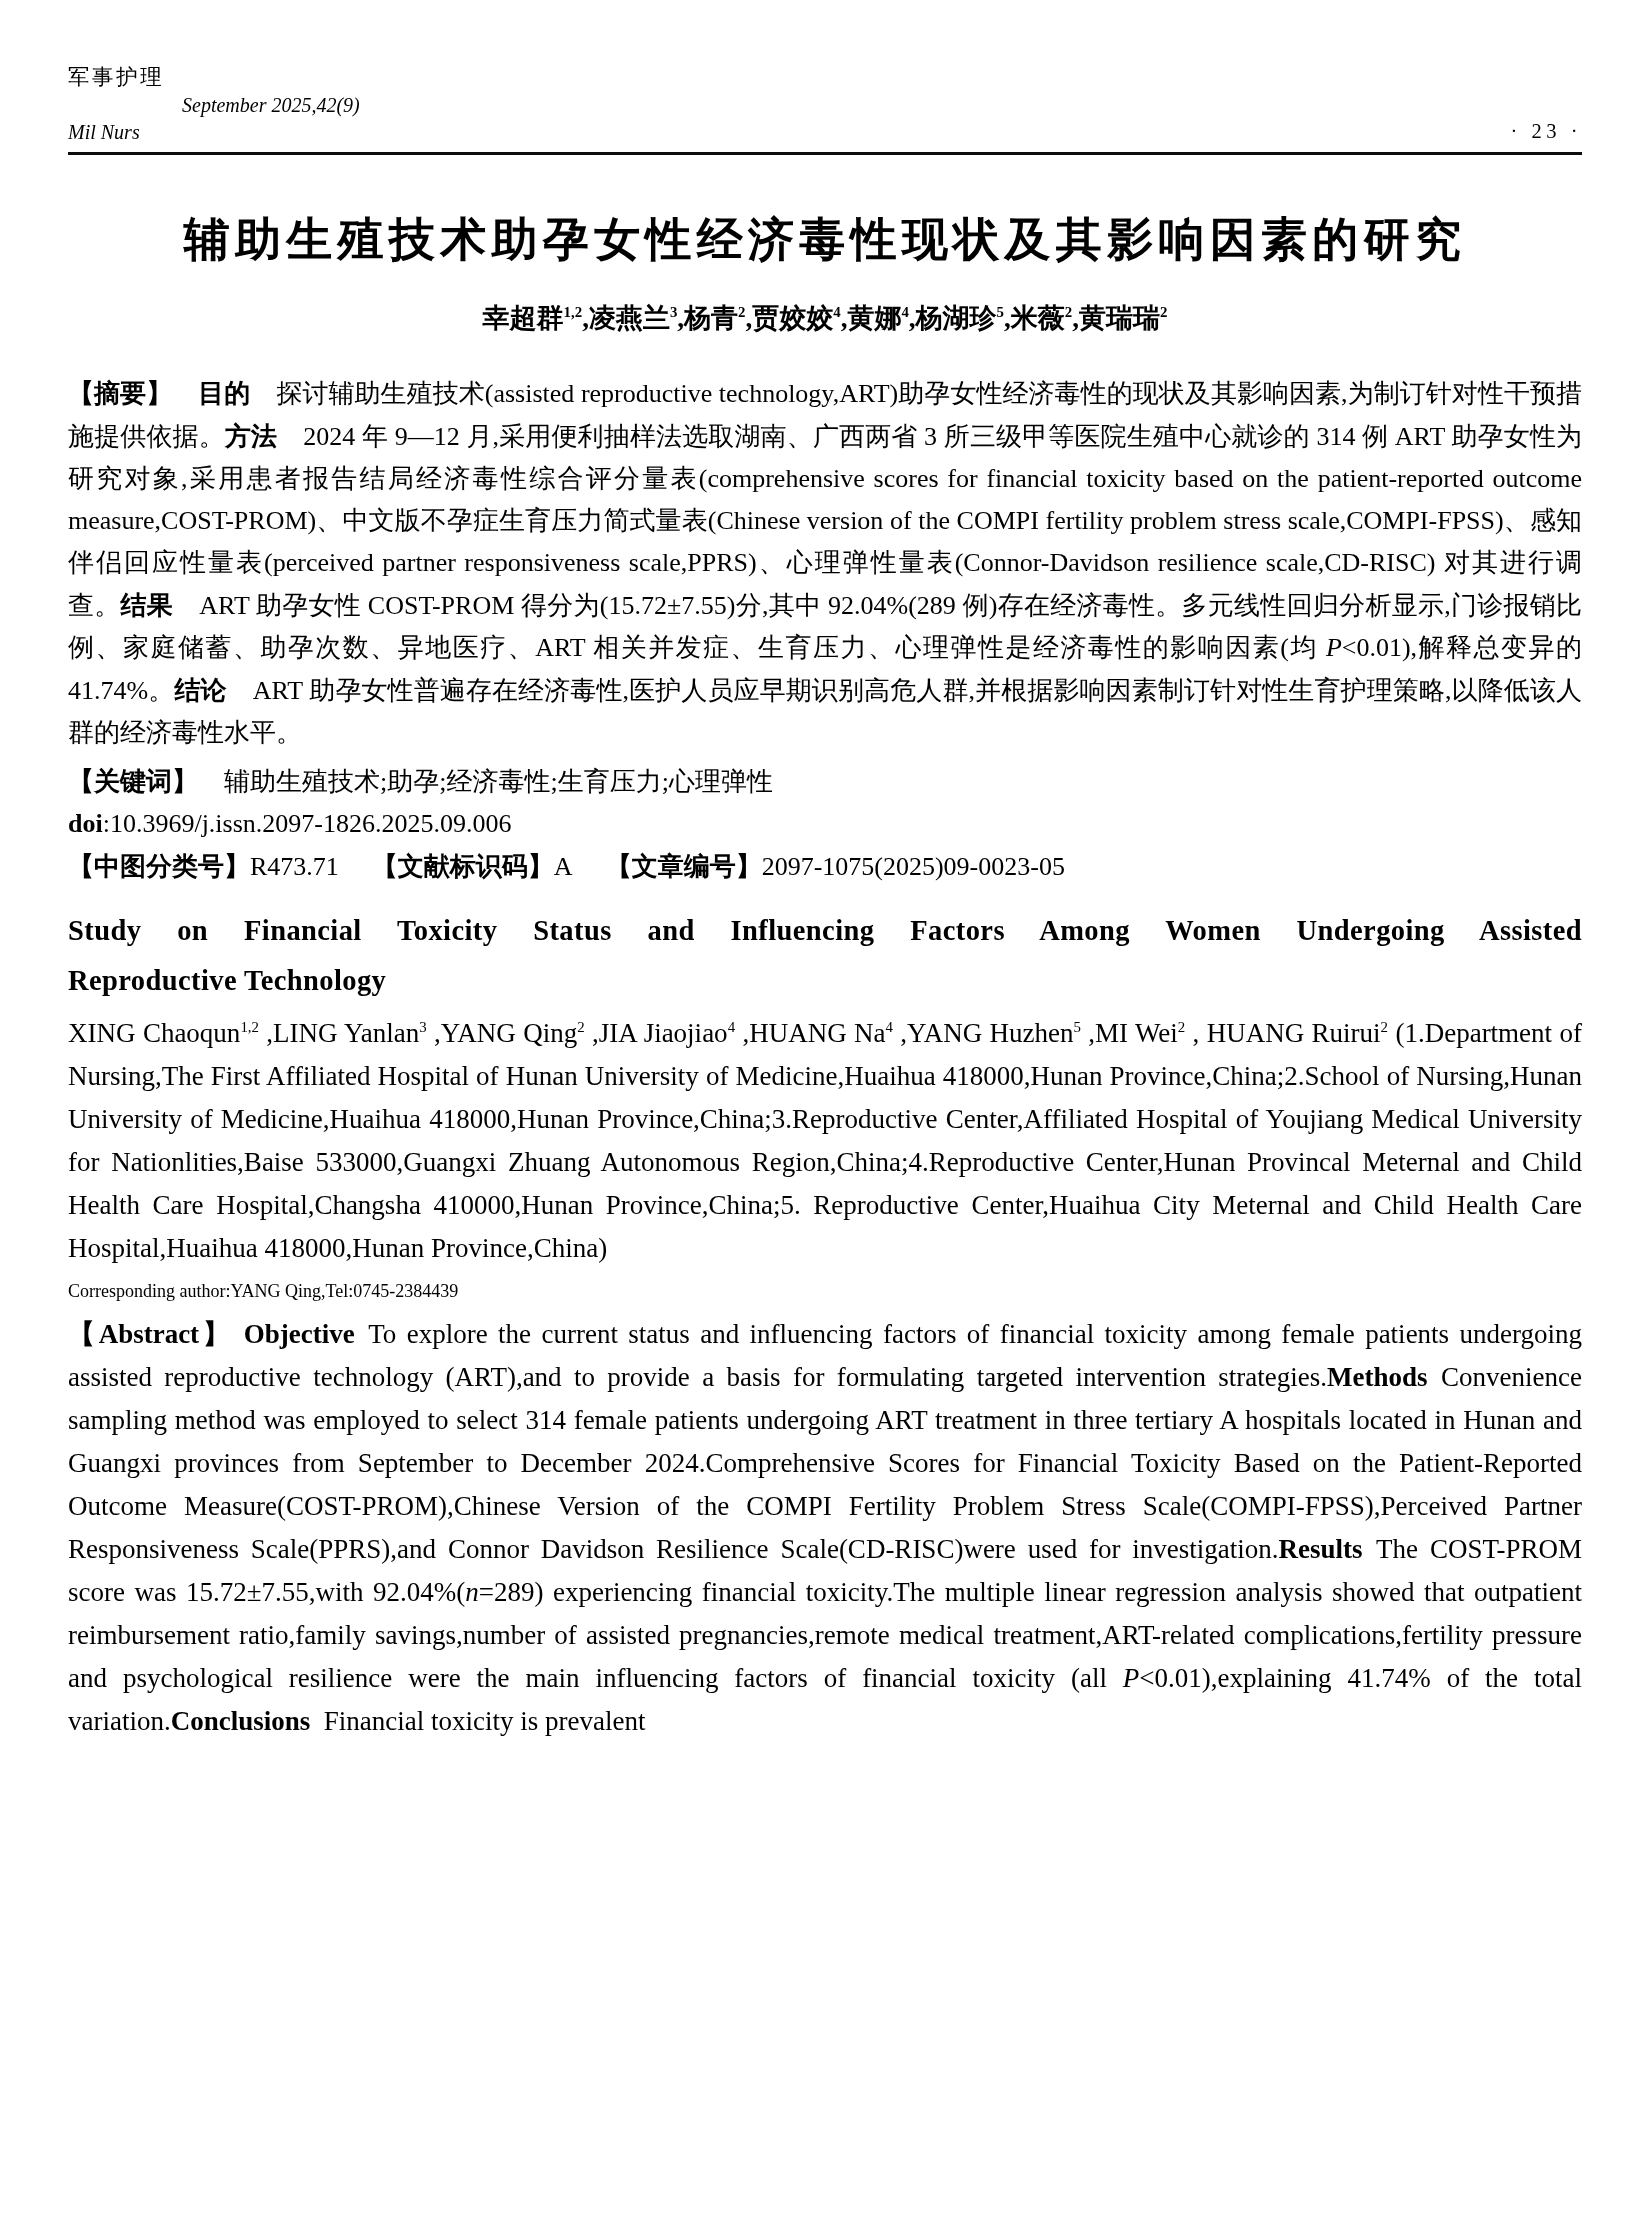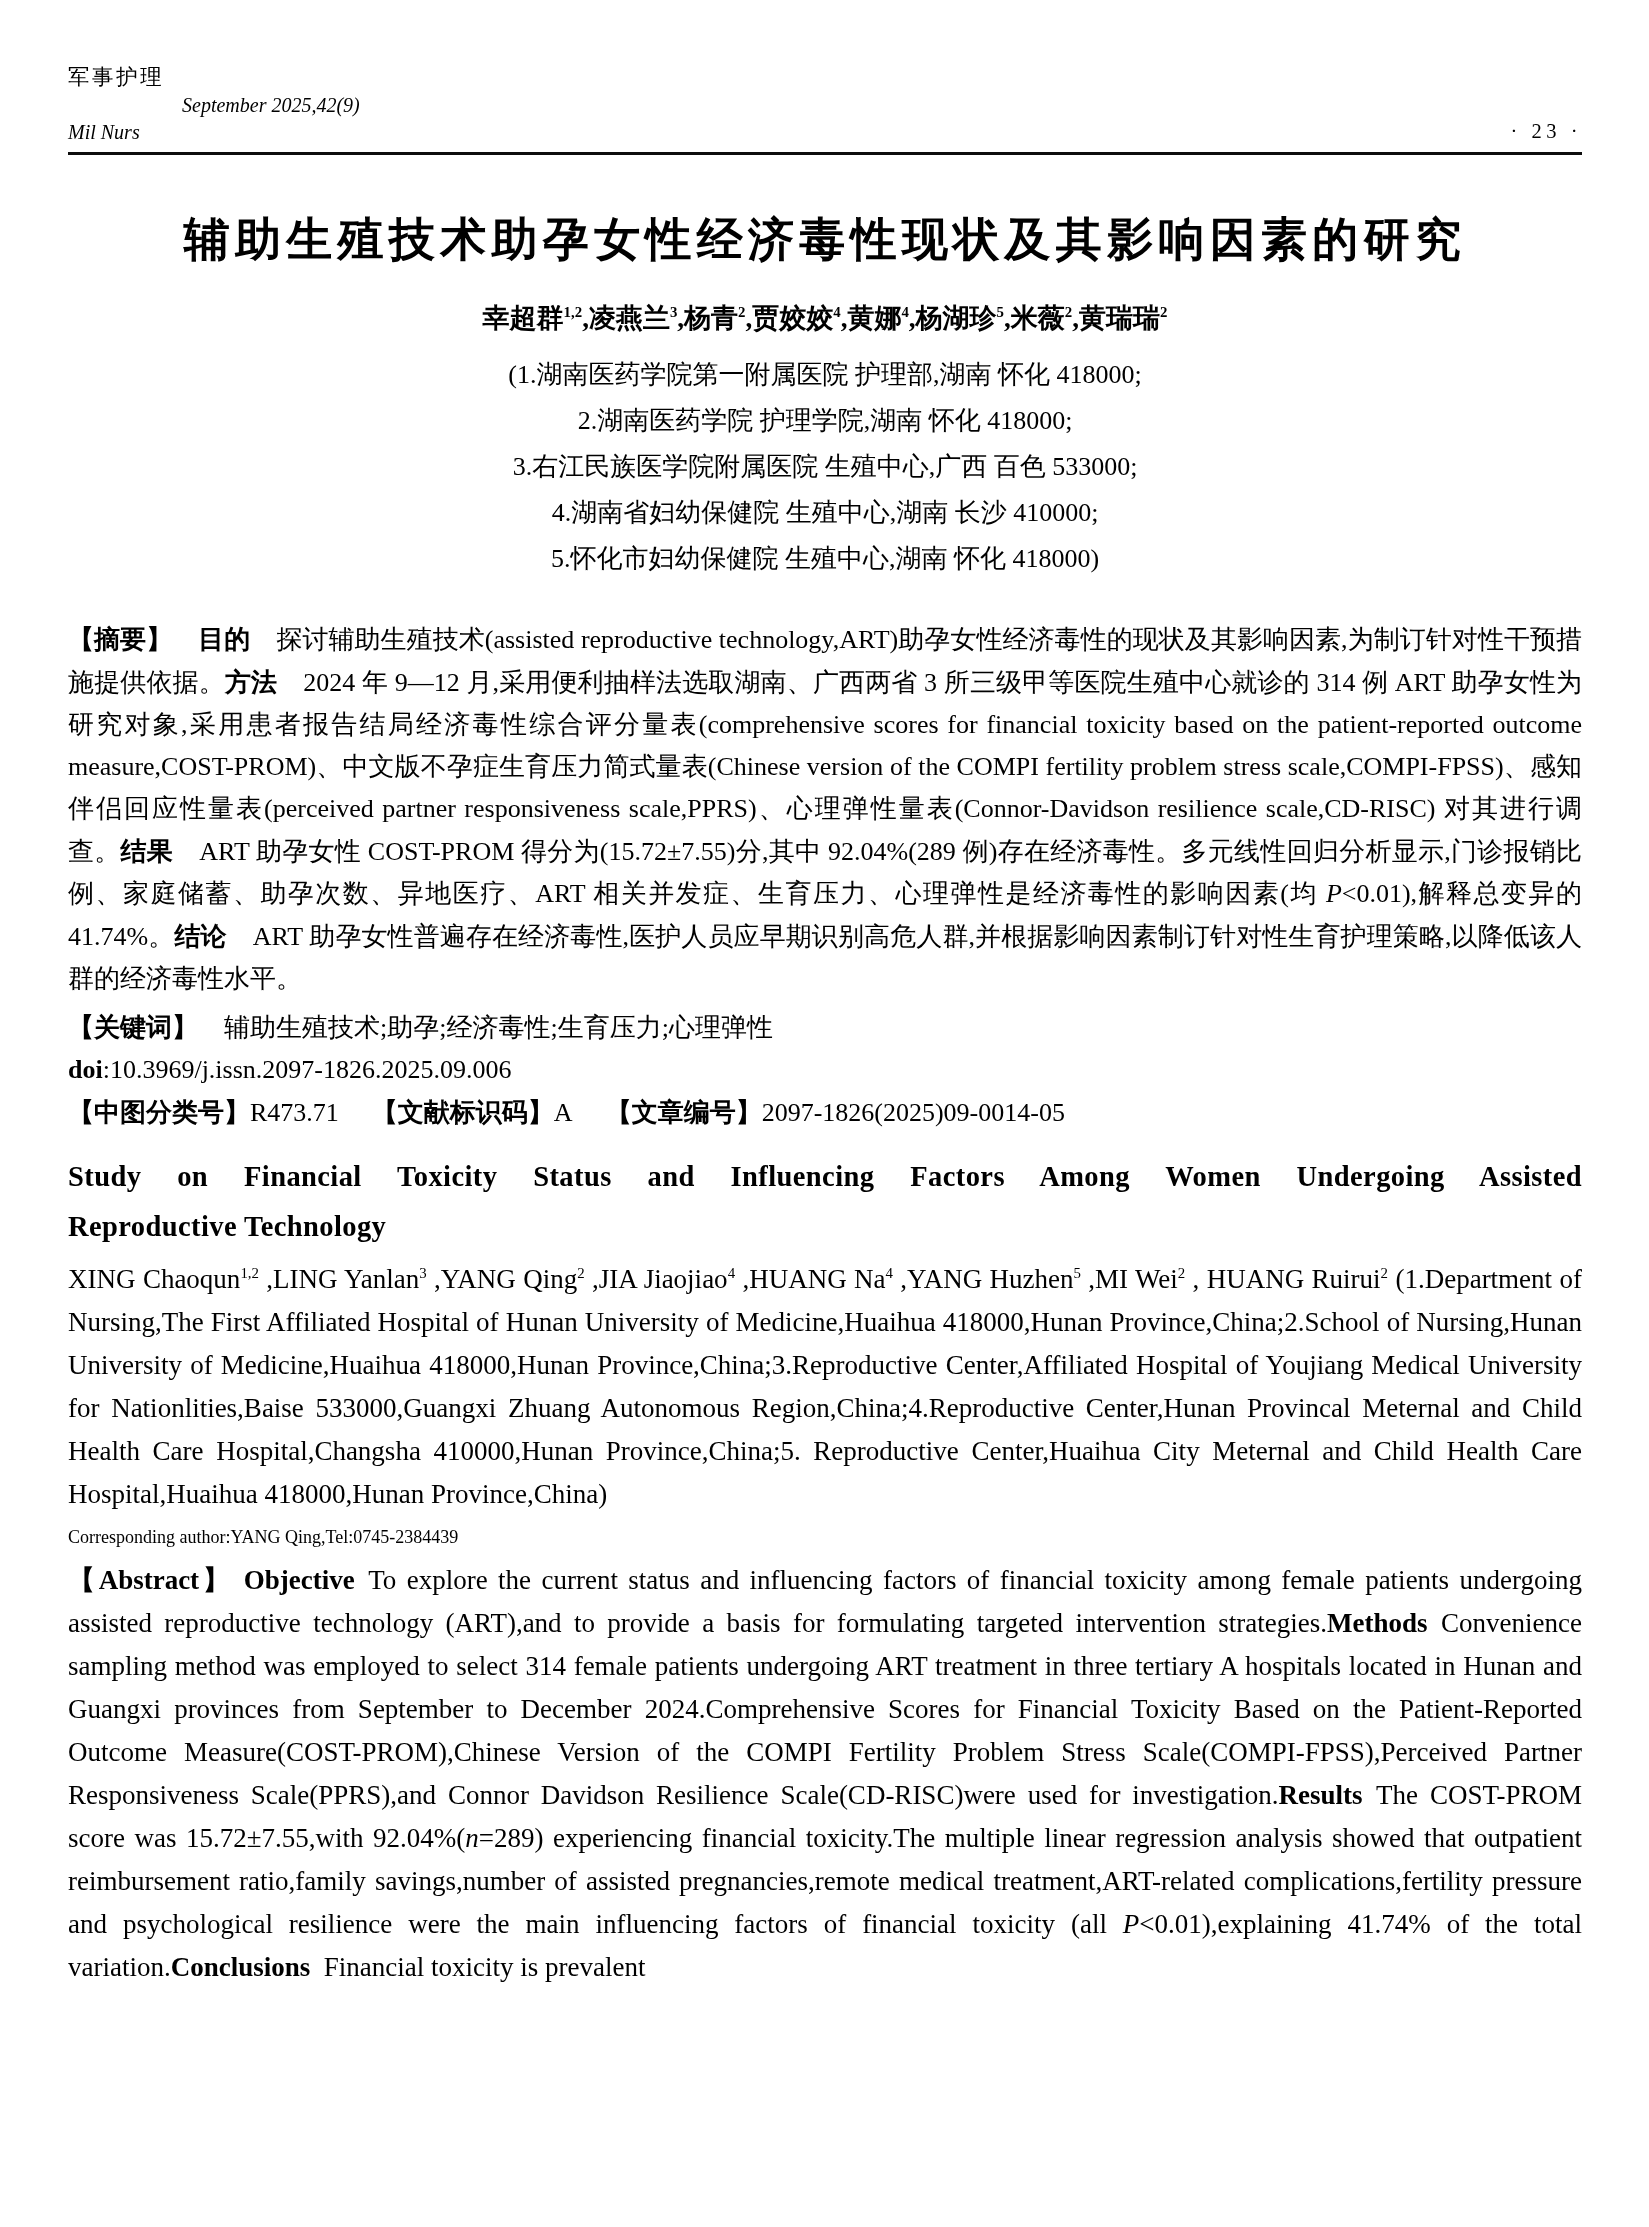--- a/index.html
+++ b/index.html
@@ -74,36 +74,29 @@
         <div class="jen">Mil Nurs</div>
       </div>
       <div class="pageno">· 23 ·</div>
     </header>
     <div class="rule"></div>
 
     <h1 class="title-cn">辅助生殖技术助孕女性经济毒性现状及其影响因素的研究</h1>
 
     <p class="authors-cn"><span>幸超群</span><sup>1,2</sup><span>,</span><span>凌燕兰</span><sup>3</sup><span>,</span><span>杨青</span><sup>2</sup><span>,</span><span>贾姣姣</span><sup>4</sup><span>,</span><span>黄娜</span><sup>4</sup><span>,</span><span>杨湖珍</span><sup>5</sup><span>,</span><span>米薇</span><sup>2</sup><span>,</span><span>黄瑞瑞</span><sup>2</sup></p>
 
-    <div class="affil-cn">
-      <div>(1.湖南医药学院第一附属医院 护理部,湖南 怀化 418000;</div>
-      <div>2.湖南医药学院 护理学院,湖南 怀化 418000;</div>
-      <div>3.右江民族医学院附属医院 生殖中心,广西 百色 533000;</div>
-      <div>4.湖南省妇幼保健院 生殖中心,湖南 长沙 410000;</div>
-      <div>5.怀化市妇幼保健院 生殖中心,湖南 怀化 418000)</div>
-    </div>
 
     <p class="abs-cn"><span class="b sans">【摘要】</span><span>　</span><span class="b sans">目的</span><span>　探讨辅助生殖技术(assisted reproductive technology,ART)助孕女性经济毒性的现状及其影响因素,为制订针对性干预措施提供依据。</span><span class="b sans">方法</span><span>　2024 年 9—12 月,采用便利抽样法选取湖南、广西两省 3 所三级甲等医院生殖中心就诊的 314 例 ART 助孕女性为研究对象,采用患者报告结局经济毒性综合评分量表(comprehensive scores for financial toxicity based on the patient-reported outcome measure,COST-PROM)、中文版不孕症生育压力简式量表(Chinese version of the COMPI fertility problem stress scale,COMPI-FPSS)、感知伴侣回应性量表(perceived partner responsiveness scale,PPRS)、心理弹性量表(Connor-Davidson resilience scale,CD-RISC) 对其进行调查。</span><span class="b sans">结果</span><span>　ART 助孕女性 COST-PROM 得分为(15.72±7.55)分,其中 92.04%(289 例)存在经济毒性。多元线性回归分析显示,门诊报销比例、家庭储蓄、助孕次数、异地医疗、ART 相关并发症、生育压力、心理弹性是经济毒性的影响因素(均 </span><span class="i">P</span><span>&lt;0.01),解释总变异的 41.74%。</span><span class="b sans">结论</span><span>　ART 助孕女性普遍存在经济毒性,医护人员应早期识别高危人群,并根据影响因素制订针对性生育护理策略,以降低该人群的经济毒性水平。</span></p>
 
     <p class="kw"><span class="b sans">【关键词】</span><span>　辅助生殖技术;助孕;经济毒性;生育压力;心理弹性</span></p>
 
     <p class="doi"><span class="b">doi</span><span>:10.3969/j.issn.2097-1826.2025.09.006</span></p>
 
     <p class="clc">
-      <span class="b sans">【中图分类号】</span><span class="val">R473.71</span><span class="b sans">【文献标识码】</span><span class="val">A</span><span class="b sans">【文章编号】</span><span class="val">2097-1826(2025)09-0014-05</span>
+      <span class="b sans">【中图分类号】</span><span class="val">R473.71</span><span class="b sans">【文献标识码】</span><span class="val">A</span><span class="b sans">【文章编号】</span><span class="val">2097-1075(2025)09-0023-05</span>
     </p>
 
     <div class="title-en">
       <div class="l1">Study on Financial Toxicity Status and Influencing Factors Among Women Undergoing Assisted</div>
       <div class="l2">Reproductive Technology</div>
     </div>
 
     <p class="auth-en"><span>XING Chaoqun</span><sup>1,2</sup><span> ,LING Yanlan</span><sup>3</sup><span> ,YANG Qing</span><sup>2</sup><span> ,JIA Jiaojiao</span><sup>4</sup><span> ,HUANG Na</span><sup>4</sup><span> ,YANG Huzhen</span><sup>5</sup><span> ,MI Wei</span><sup>2</sup><span> , HUANG Ruirui</span><sup>2</sup><span> (1.Department of Nursing,The First Affiliated Hospital of Hunan University of Medicine,Huaihua 418000,Hunan Province,China;2.School of Nursing,Hunan University of Medicine,Huaihua 418000,Hunan Province,China;3.Reproductive Center,Affiliated Hospital of Youjiang Medical University for Nationlities,Baise 533000,Guangxi Zhuang Autonomous Region,China;4.Reproductive Center,Hunan Provincal Meternal and Child Health Care Hospital,Changsha 410000,Hunan Province,China;5. Reproductive Center,Huaihua City Meternal and Child Health Care Hospital,Huaihua 418000,Hunan Province,China)</span></p>
 
     <p class="corr">Corresponding author:YANG Qing,Tel:0745-2384439</p>

